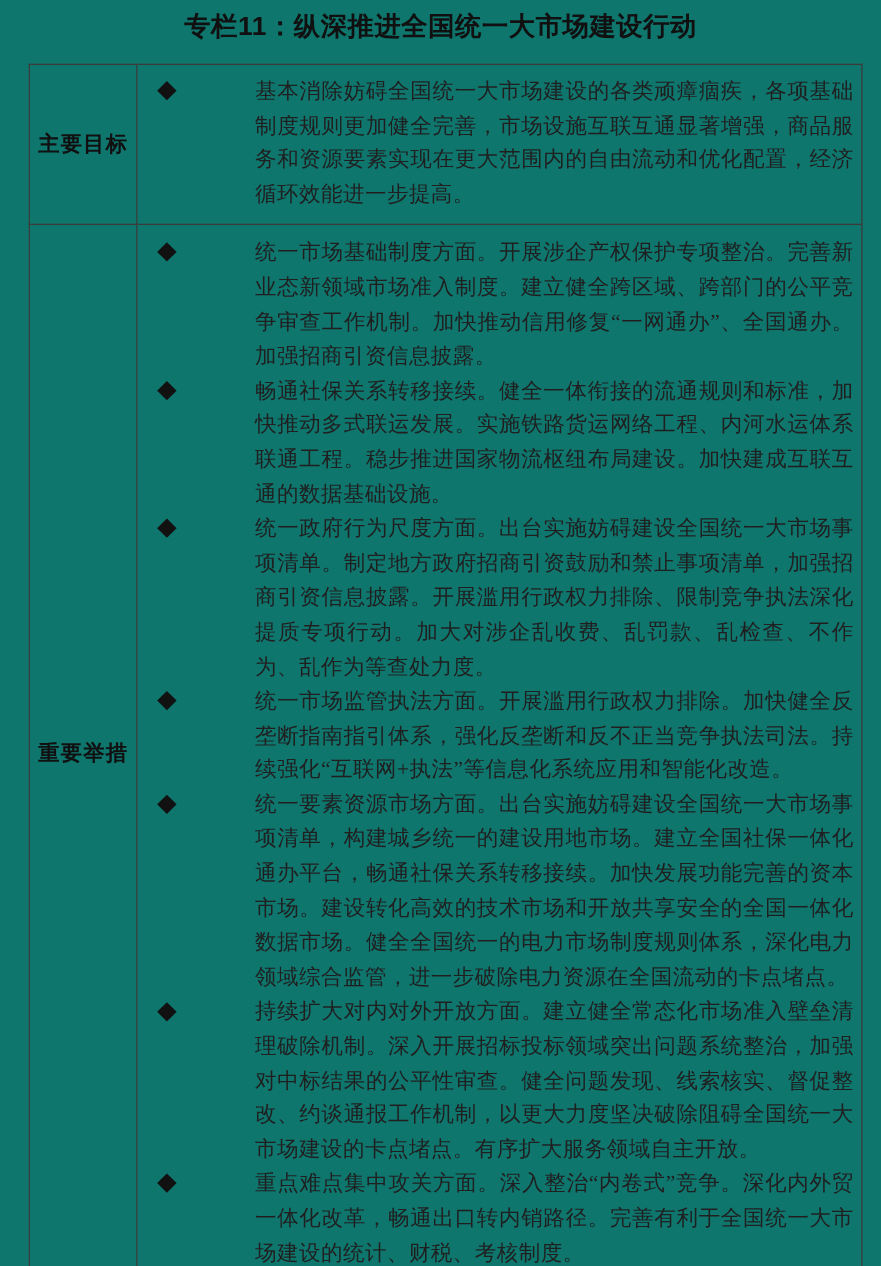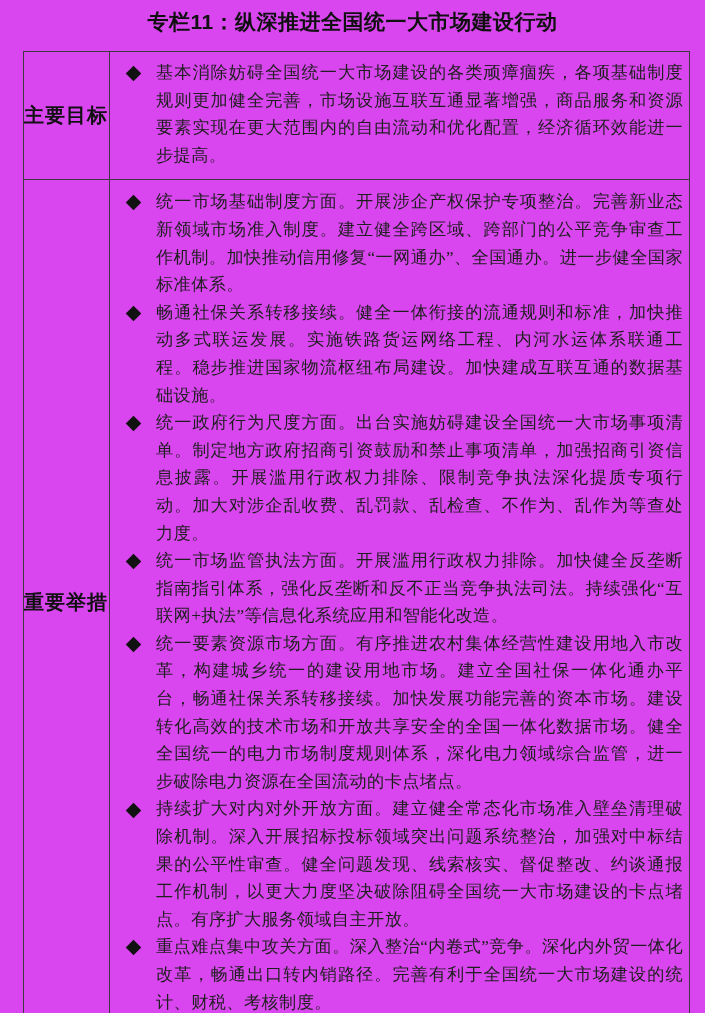--- a/index.html
+++ b/index.html
@@ -11,21 +11,21 @@
     width: 705px;
     height: 1013px;
     font-family: "Liberation Serif", "DejaVu Serif", serif;
     color: #1a1a1a;
     overflow: hidden;
   }
   .page {
     position: relative;
     width: 705px;
     height: 1013px;
-    background: #d946ef;
+    background: #0f766e;
   }
   .doc-title {
     position: absolute;
     left: 0;
     top: 6px;
     width: 705px;
     text-align: center;
     font-size: 21px;
     font-weight: bold;
     letter-spacing: 0.5px;
@@ -41,21 +41,22 @@
     border-collapse: collapse;
     table-layout: fixed;
   }
   .box-table td {
     border: 1px solid #3b3b3b;
     padding: 0;
     vertical-align: middle;
   }
   td.label-cell {
     width: 85px;
-    font-size: 20px;
+    text-align: center;
+    font-size: 17px;
     font-weight: bold;
     letter-spacing: 1px;
     color: #101010;
     font-family: "Liberation Sans", "DejaVu Sans", sans-serif;
   }
   td.content-cell {
     vertical-align: top;
     padding: 8px 6px 10px 6px;
   }
   ul.bullets {
@@ -92,20 +93,21 @@
     content: "";
     display: inline-block;
     width: 11px;
     height: 11px;
     background: #111;
     transform: rotate(45deg);
     vertical-align: middle;
   }
   .bullet-text {
     display: block;
+    margin-left: 48px;
   }
   .row-goal .content-cell { padding-top: 7px; padding-bottom: 10px; }
   .row-measures .content-cell { padding-top: 8px; padding-bottom: 9px; }
 </style>
 </head>
 <body>
 
 <div class="page">
 
   <div class="doc-title">专栏11：纵深推进全国统一大市场建设行动</div>
@@ -124,37 +126,37 @@
           </ul>
         </td>
       </tr>
 
       <tr class="row-measures">
         <td class="label-cell">重要举措</td>
         <td class="content-cell">
           <ul class="bullets">
             <li>
               <span class="bullet-marker"></span>
-              <span class="bullet-text">统一市场基础制度方面。开展涉企产权保护专项整治。完善新业态新领域市场准入制度。建立健全跨区域、跨部门的公平竞争审查工作机制。加快推动信用修复“一网通办”、全国通办。进一步健全国家标准体系。</span>
+              <span class="bullet-text">统一市场基础制度方面。开展涉企产权保护专项整治。完善新业态新领域市场准入制度。建立健全跨区域、跨部门的公平竞争审查工作机制。加快推动信用修复“一网通办”、全国通办。加强招商引资信息披露。</span>
             </li>
             <li>
               <span class="bullet-marker"></span>
               <span class="bullet-text">畅通社保关系转移接续。健全一体衔接的流通规则和标准，加快推动多式联运发展。实施铁路货运网络工程、内河水运体系联通工程。稳步推进国家物流枢纽布局建设。加快建成互联互通的数据基础设施。</span>
             </li>
             <li>
               <span class="bullet-marker"></span>
               <span class="bullet-text">统一政府行为尺度方面。出台实施妨碍建设全国统一大市场事项清单。制定地方政府招商引资鼓励和禁止事项清单，加强招商引资信息披露。开展滥用行政权力排除、限制竞争执法深化提质专项行动。加大对涉企乱收费、乱罚款、乱检查、不作为、乱作为等查处力度。</span>
             </li>
             <li>
               <span class="bullet-marker"></span>
               <span class="bullet-text">统一市场监管执法方面。开展滥用行政权力排除。加快健全反垄断指南指引体系，强化反垄断和反不正当竞争执法司法。持续强化“互联网+执法”等信息化系统应用和智能化改造。</span>
             </li>
             <li>
               <span class="bullet-marker"></span>
-              <span class="bullet-text">统一要素资源市场方面。有序推进农村集体经营性建设用地入市改革，构建城乡统一的建设用地市场。建立全国社保一体化通办平台，畅通社保关系转移接续。加快发展功能完善的资本市场。建设转化高效的技术市场和开放共享安全的全国一体化数据市场。健全全国统一的电力市场制度规则体系，深化电力领域综合监管，进一步破除电力资源在全国流动的卡点堵点。</span>
+              <span class="bullet-text">统一要素资源市场方面。出台实施妨碍建设全国统一大市场事项清单，构建城乡统一的建设用地市场。建立全国社保一体化通办平台，畅通社保关系转移接续。加快发展功能完善的资本市场。建设转化高效的技术市场和开放共享安全的全国一体化数据市场。健全全国统一的电力市场制度规则体系，深化电力领域综合监管，进一步破除电力资源在全国流动的卡点堵点。</span>
             </li>
             <li>
               <span class="bullet-marker"></span>
               <span class="bullet-text">持续扩大对内对外开放方面。建立健全常态化市场准入壁垒清理破除机制。深入开展招标投标领域突出问题系统整治，加强对中标结果的公平性审查。健全问题发现、线索核实、督促整改、约谈通报工作机制，以更大力度坚决破除阻碍全国统一大市场建设的卡点堵点。有序扩大服务领域自主开放。</span>
             </li>
             <li>
               <span class="bullet-marker"></span>
               <span class="bullet-text">重点难点集中攻关方面。深入整治“内卷式”竞争。深化内外贸一体化改革，畅通出口转内销路径。完善有利于全国统一大市场建设的统计、财税、考核制度。</span>
             </li>
           </ul>

